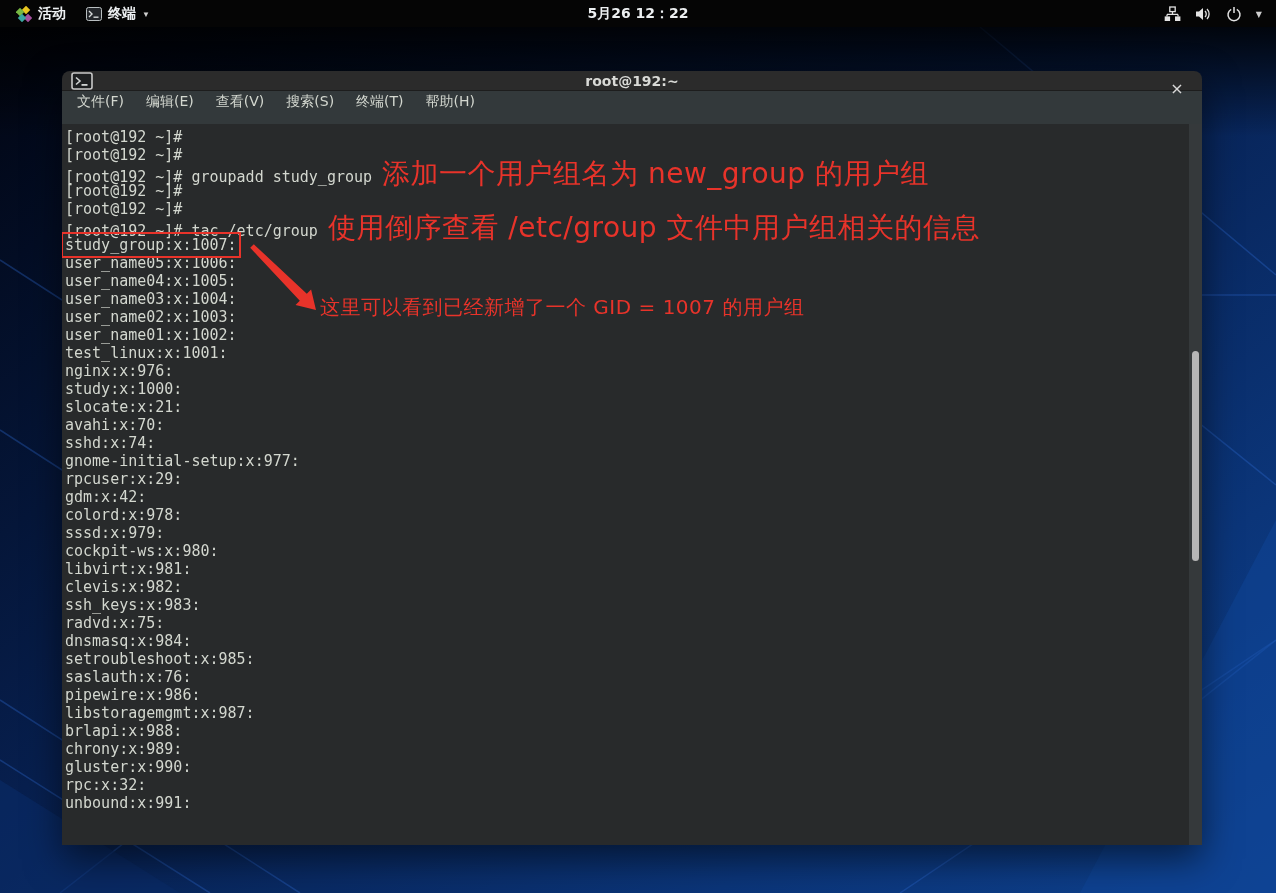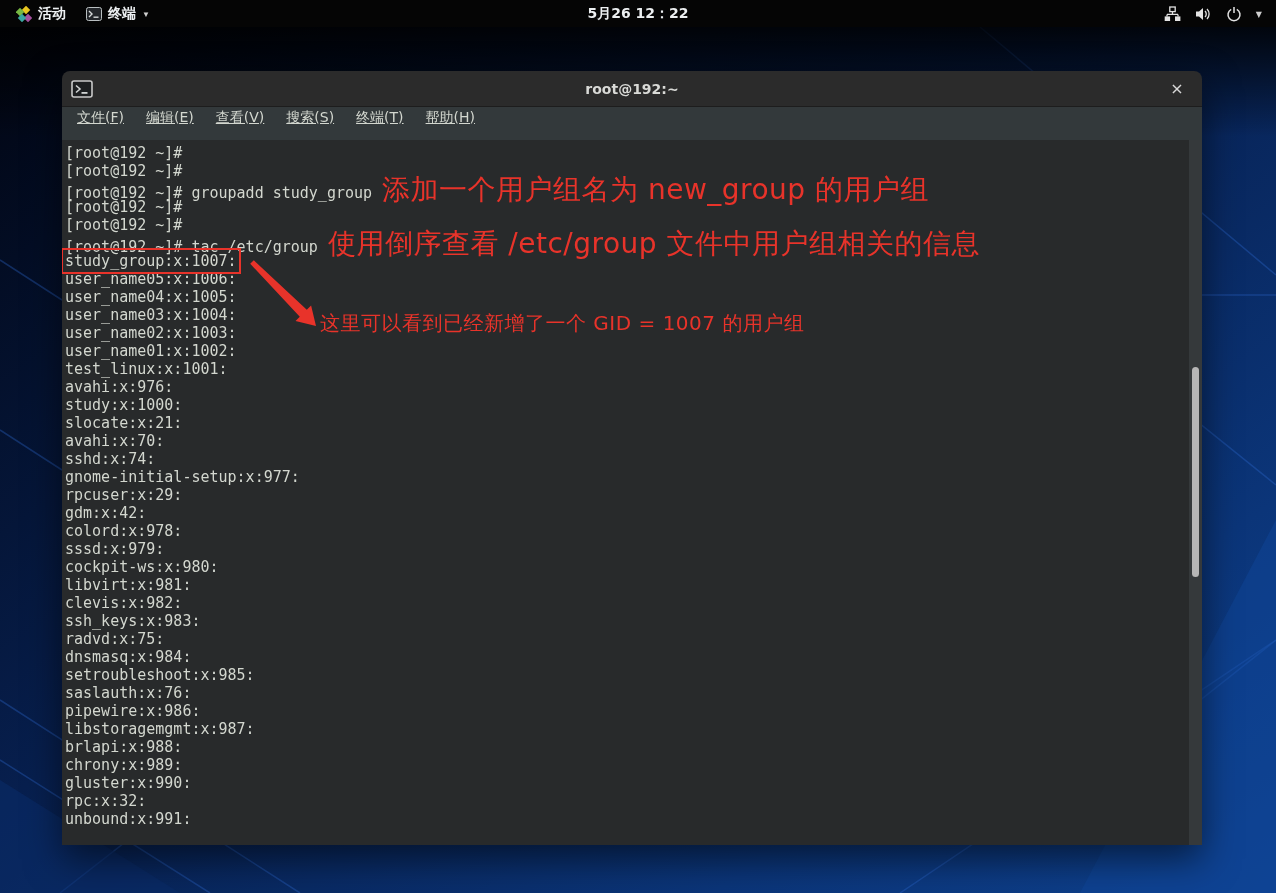--- a/index.html
+++ b/index.html
@@ -18,32 +18,32 @@
   .tb-group { display:flex; align-items:center; gap:6px; padding:0 6px; height:27px; cursor:pointer;font-family:Liberation Serif, serif; }
   .tb-center { position:absolute; left:0; right:0; text-align:center; pointer-events:none; }
   .tb-center span { pointer-events:auto; }
   .tb-right { margin-left:auto; display:flex; align-items:center; gap:14px; padding-right:14px; height:27px; }
   .caret { font-size:8px; color:#cfcfcf; transform:translateY(1px); }
 
   
   .window { position:absolute; left:62px; top:71px; width:1140px; height:774px;
             border-radius:8px 8px 2px 2px; box-shadow:0 14px 36px rgba(0,0,0,.55);
             z-index:20; display:flex; flex-direction:column; }
-  .titlebar { height:36px; background:#2b2b2b; border-radius:8px 8px 0 0;
+  .titlebar { height:20px; background:#2b2b2b; border-radius:8px 8px 0 0;
               display:flex; align-items:center; position:relative;
               border-bottom:1px solid #1d1d1d; }
   .title-icon { margin-left:9px; }
   .window-title { position:absolute; left:0; right:0; text-align:center;
                   color:#d9dad7; font-size:14px; font-weight:700; }
   .close-btn { position:absolute; right:14px; top:7px; width:22px; height:22px;
                color:#d8d8d8; font-size:16px; line-height:22px; text-align:center;
                cursor:pointer; border-radius:4px; }
   .menu-bar { height:33px; background:#33393b; display:flex; align-items:center;
               padding-left:4px; font-size:14px; color:#d3d7cf; }
-  .menu-item { padding:0 11px; height:46px; line-height:33px; cursor:pointer;text-decoration:underline; }
+  .menu-item { padding:0 11px; height:46px; line-height:33px; cursor:pointer; }
 
   .content { position:relative; flex:1; background:#282a2b; overflow:hidden;
              font-family:"DejaVu Sans Mono", "Liberation Mono", monospace;
              font-size:15px; line-height:18px; color:#d3d7cf;
              padding:4px 16px 0 3px; }
   .tline { white-space:pre; height:18px; }
   .boxed { outline:2px solid var(--red); outline-offset:2px; }
   .ann { font-family:"DejaVu Sans", "Liberation Sans", sans-serif;
          color:var(--red); font-size:28px; line-height:18px;
          display:inline-block; margin-left:10px; transform:translateY(1px);
@@ -167,21 +167,21 @@
           <div class="tline"><span>[root@192 ~]# </span></div>
           <div class="tline"><span>[root@192 ~]# </span></div>
           <div class="tline"><span>[root@192 ~]# tac /etc/group</span><span class="ann">使用倒序查看 /etc/group 文件中用户组相关的信息</span></div>
           <div class="tline"><span class="boxed">study_group:x:1007:</span></div>
           <div class="tline"><span>user_name05:x:1006:</span></div>
           <div class="tline"><span>user_name04:x:1005:</span></div>
           <div class="tline"><span>user_name03:x:1004:</span></div>
           <div class="tline"><span>user_name02:x:1003:</span></div>
           <div class="tline"><span>user_name01:x:1002:</span></div>
           <div class="tline"><span>test_linux:x:1001:</span></div>
-          <div class="tline"><span>avahi:x:976:</span></div>
+          <div class="tline"><span>nginx:x:976:</span></div>
           <div class="tline"><span>study:x:1000:</span></div>
           <div class="tline"><span>slocate:x:21:</span></div>
           <div class="tline"><span>avahi:x:70:</span></div>
           <div class="tline"><span>sshd:x:74:</span></div>
           <div class="tline"><span>gnome-initial-setup:x:977:</span></div>
           <div class="tline"><span>rpcuser:x:29:</span></div>
           <div class="tline"><span>gdm:x:42:</span></div>
           <div class="tline"><span>colord:x:978:</span></div>
           <div class="tline"><span>sssd:x:979:</span></div>
           <div class="tline"><span>cockpit-ws:x:980:</span></div>

